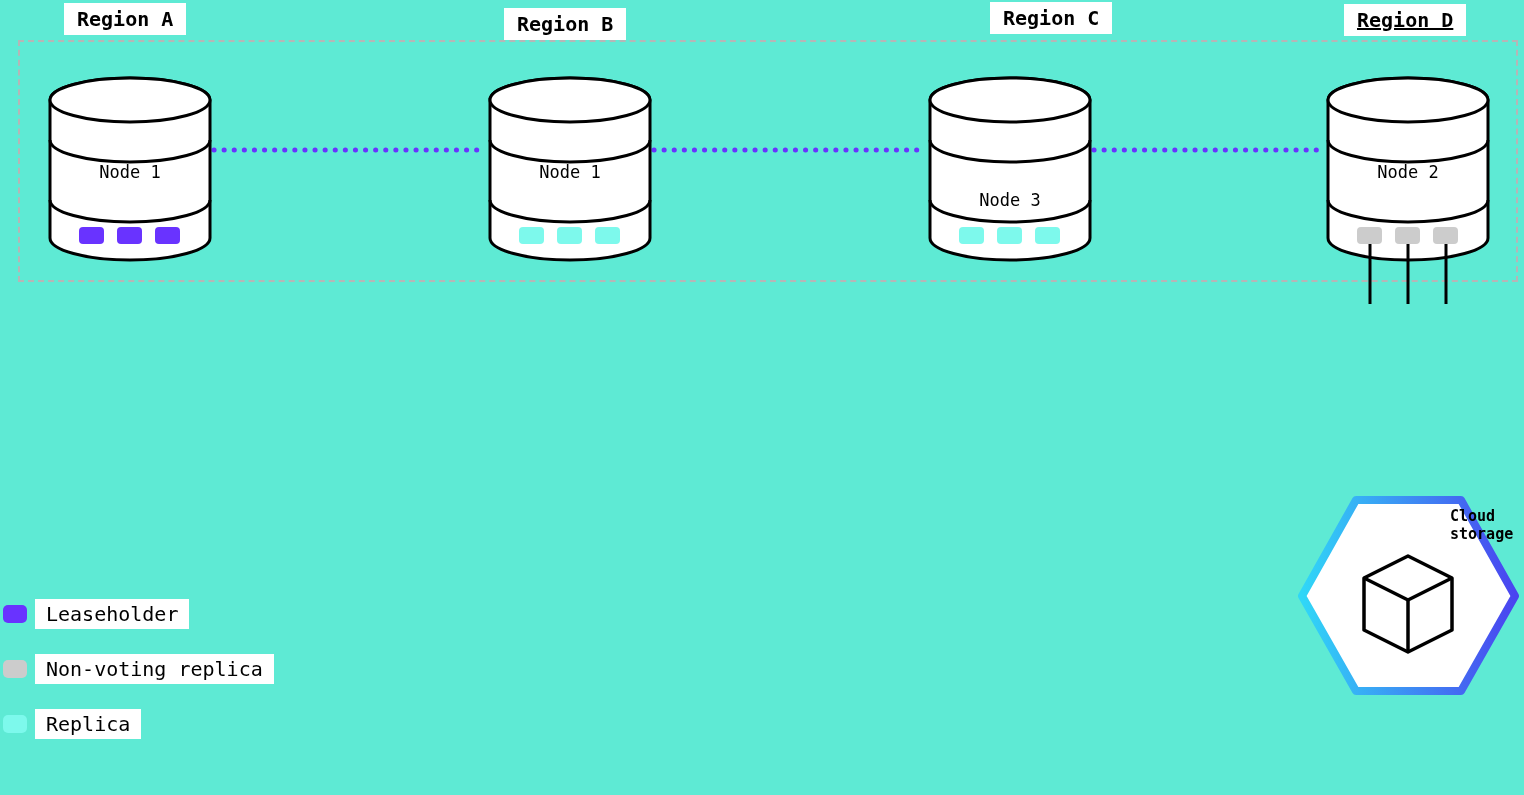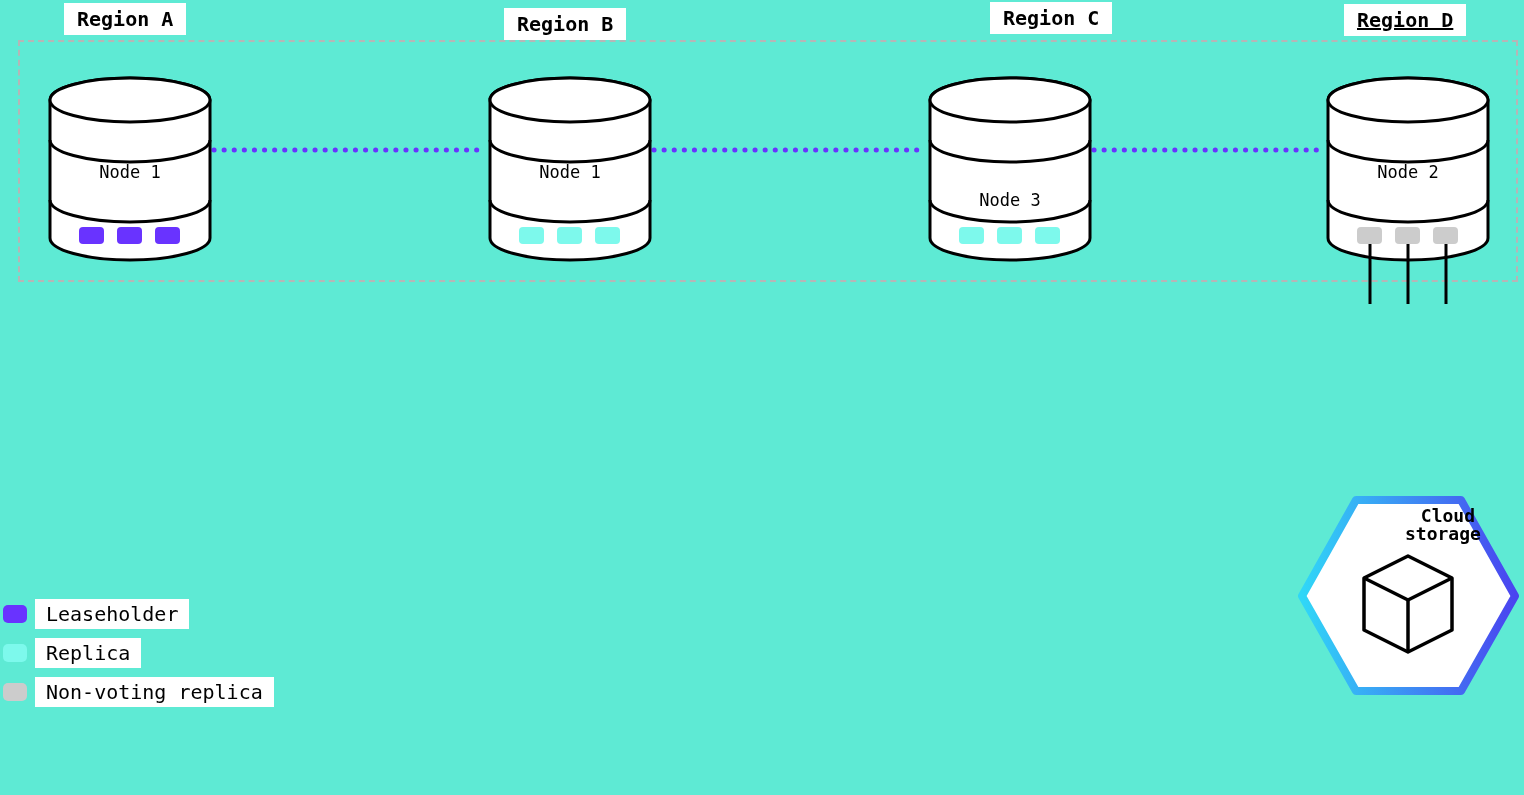--- a/index.html
+++ b/index.html
@@ -44,43 +44,43 @@
     text-align: center;
     color: #000000;
     font-size: 17px;
   }
   .legend {
     position: absolute;
     left: 2px;
     top: 599px;
     display: flex;
     flex-direction: column;
-    gap: 9px;
+    gap: 25px;
   }
   .legend-row {
     display: flex;
     align-items: center;
     gap: 7px;
   }
   .legend-label {
     background: #ffffff;
     color: #000000;
     font-size: 20px;
     padding: 3px 11px;
     white-space: nowrap;
   }
   .cloud-label {
     position: absolute;
-    left: 1405px;
+    left: 1450px;
     top: 507px;
     width: 70px;
-    text-align: right;
+    text-align: left;
     color: #000000;
     font-weight: bold;
-    font-size: 18px;
+    font-size: 15px;
     line-height: 18px;
   }
 </style>
 </head>
 <body>
 
 <div class="canvas">
 
   <div class="dashed-box"></div>
 
@@ -163,25 +163,25 @@
 
   <div class="legend">
     <div class="legend-row">
       <svg width="26" height="20">
         <rect x="1" y="1" width="24" height="18" rx="5" fill="#6933ff"></rect>
       </svg>
       <span class="legend-label">Leaseholder</span>
     </div>
     <div class="legend-row">
       <svg width="26" height="20">
+        <rect x="1" y="1" width="24" height="18" rx="5" fill="#cccccc"></rect>
+      </svg>
+      <span class="legend-label">Non-voting replica</span>
+    </div>
+    <div class="legend-row">
+      <svg width="26" height="20">
         <rect x="1" y="1" width="24" height="18" rx="5" fill="#7df9ec"></rect>
       </svg>
       <span class="legend-label">Replica</span>
-    </div>
-    <div class="legend-row">
-      <svg width="26" height="20">
-        <rect x="1" y="1" width="24" height="18" rx="5" fill="#cccccc"></rect>
-      </svg>
-      <span class="legend-label">Non-voting replica</span>
     </div>
   </div>
 
 </div>
 
 </body></html>

